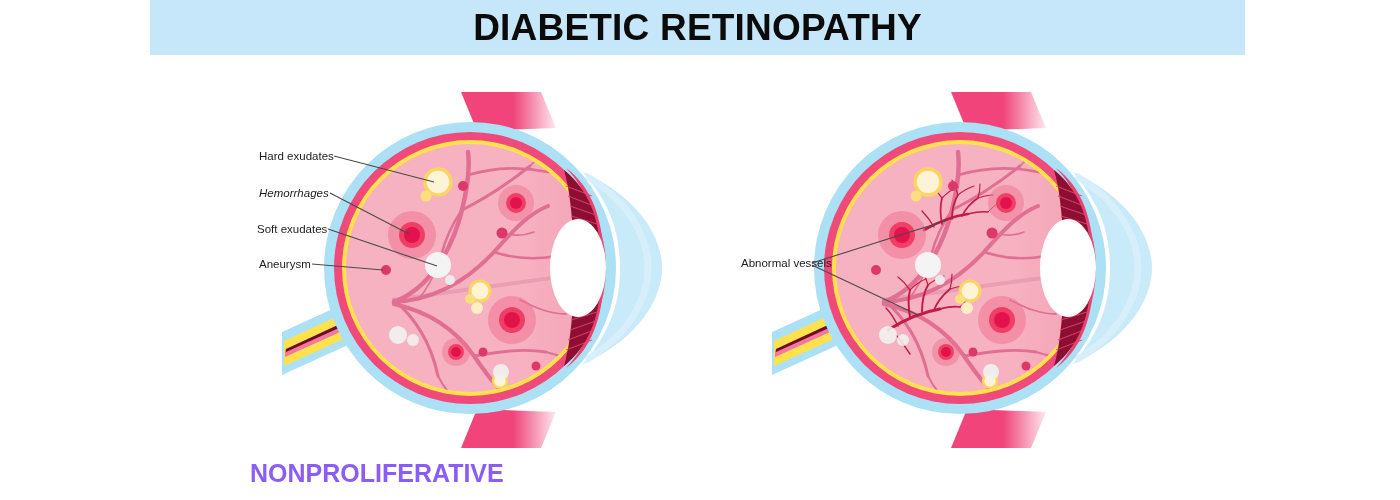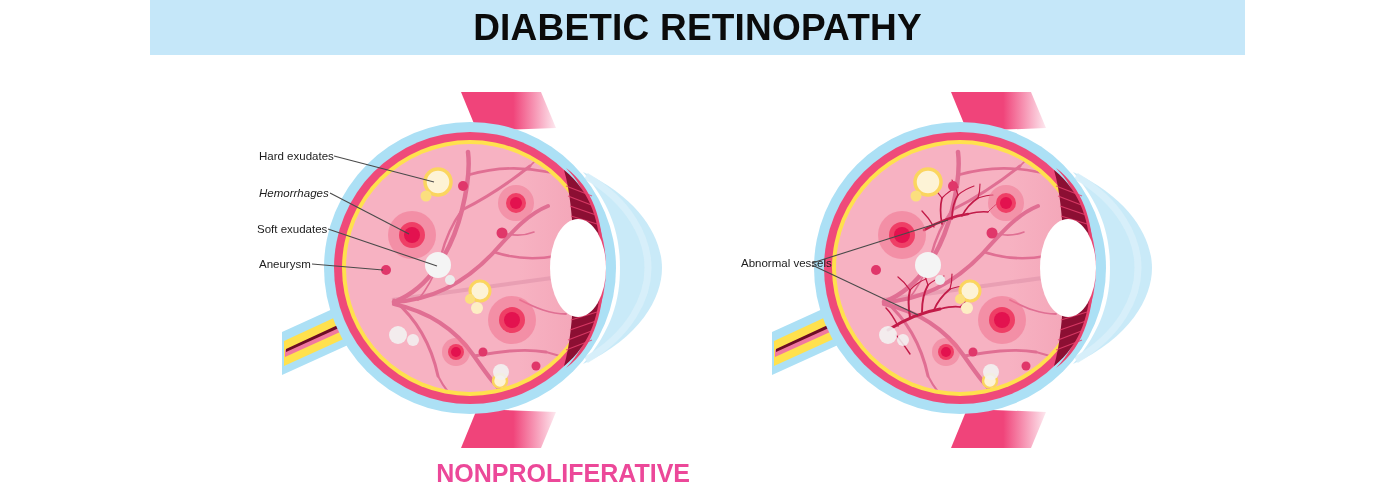--- a/index.html
+++ b/index.html
@@ -15,22 +15,22 @@
     position:absolute;left:150px;top:0;width:1095px;height:55px;
     background:#c5e7f9;display:flex;align-items:center;justify-content:center;
   }
   .title-text{
     font-size:37px;font-weight:bold;color:#0b0b0b;letter-spacing:.2px;
     line-height:1;white-space:nowrap;
   }
 
   
   .caption{
-    position:absolute;font-size:25px;font-weight:bold;color:#ec4899;
-    white-space:nowrap;text-align:right;
+    position:absolute;font-size:25px;font-weight:bold;color:#8b5cf6;
+    white-space:nowrap;text-align:left;
   }
   .caption.left{left:250px;top:459px;width:440px;}
   .caption.right{left:740px;top:459px;width:440px;}
 
   
   .callout{
     position:absolute;font-size:11.5px;color:#1c1c1c;white-space:nowrap;
     text-align:right;line-height:1;padding-left:9px;
   }
 

